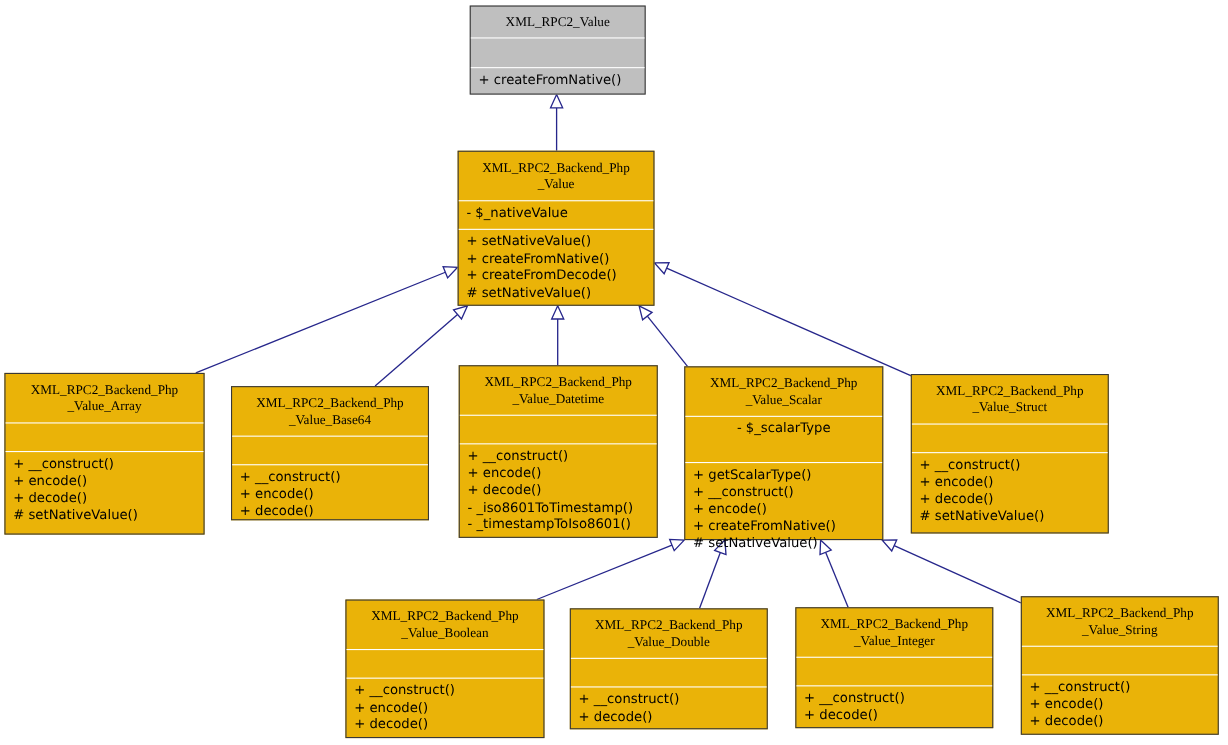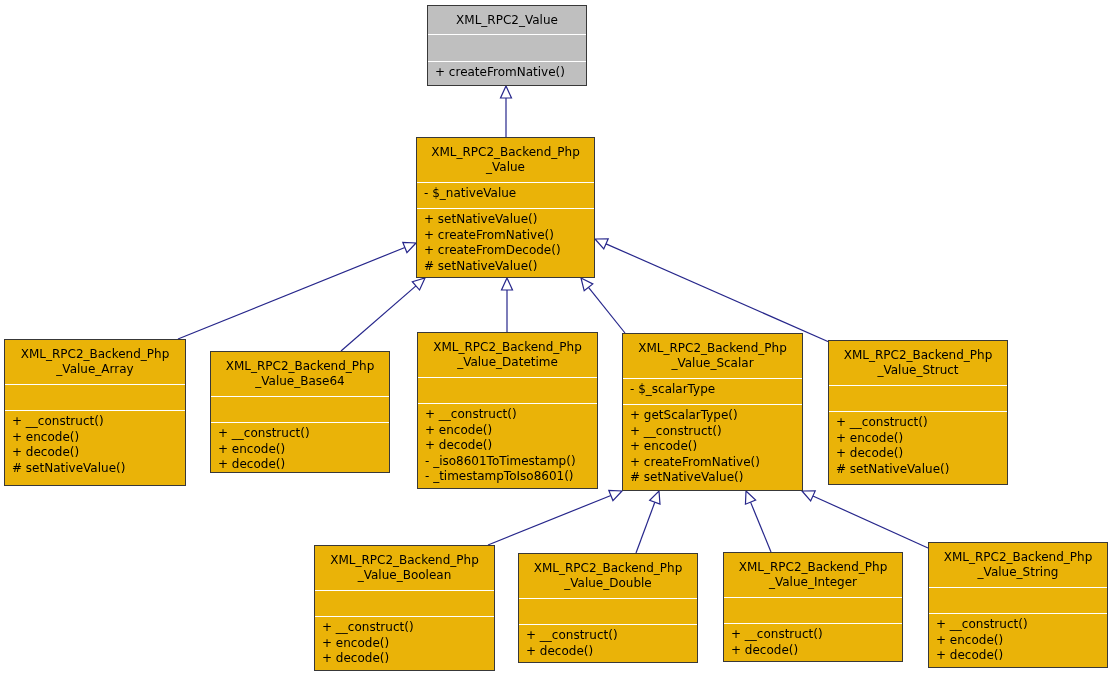--- a/index.html
+++ b/index.html
@@ -39,20 +39,21 @@
   .compartment {
     box-sizing: border-box;
     overflow: hidden;
   }
   .compartment.title {
     display: flex;
     flex-direction: column;
     justify-content: center;
     text-align: center;
     line-height: 15px;
+    font-family: Liberation Serif, serif;
   }
   .compartment.attrs, .compartment.methods {
     border-top: 1px solid #ffffff;
     padding: 3px 7px 0 7px;
     line-height: 15.5px;
     text-align: left;
   }
   .compartment span {
     display: block;
     white-space: nowrap;
@@ -145,24 +146,24 @@
         <span>+ decode()</span>
         <span>- _iso8601ToTimestamp()</span>
         <span>- _timestampToIso8601()</span>
       </div>
     </div>
     <div class="class-box" style="left: 622px; top: 333px; width: 181px; height: 158px;">
       <div class="compartment title" style="height: 44px;">
         <span>XML_RPC2_Backend_Php</span>
         <span>_Value_Scalar</span>
       </div>
-      <div class="compartment attrs" style="height: 26px;">
+      <div class="compartment attrs" style="height: 26px; text-align: center;">
         <span>- $_scalarType</span>
       </div>
-      <div class="compartment methods" style="height: 88px;">
+      <div class="compartment methods" style="height: 88px; margin-top: 16px;">
         <span>+ getScalarType()</span>
         <span>+ __construct()</span>
         <span>+ encode()</span>
         <span>+ createFromNative()</span>
         <span># setNativeValue()</span>
       </div>
     </div>
     <div class="class-box" style="left: 828px; top: 340px; width: 180px; height: 145px;">
       <div class="compartment title" style="height: 44px;">
         <span>XML_RPC2_Backend_Php</span>

